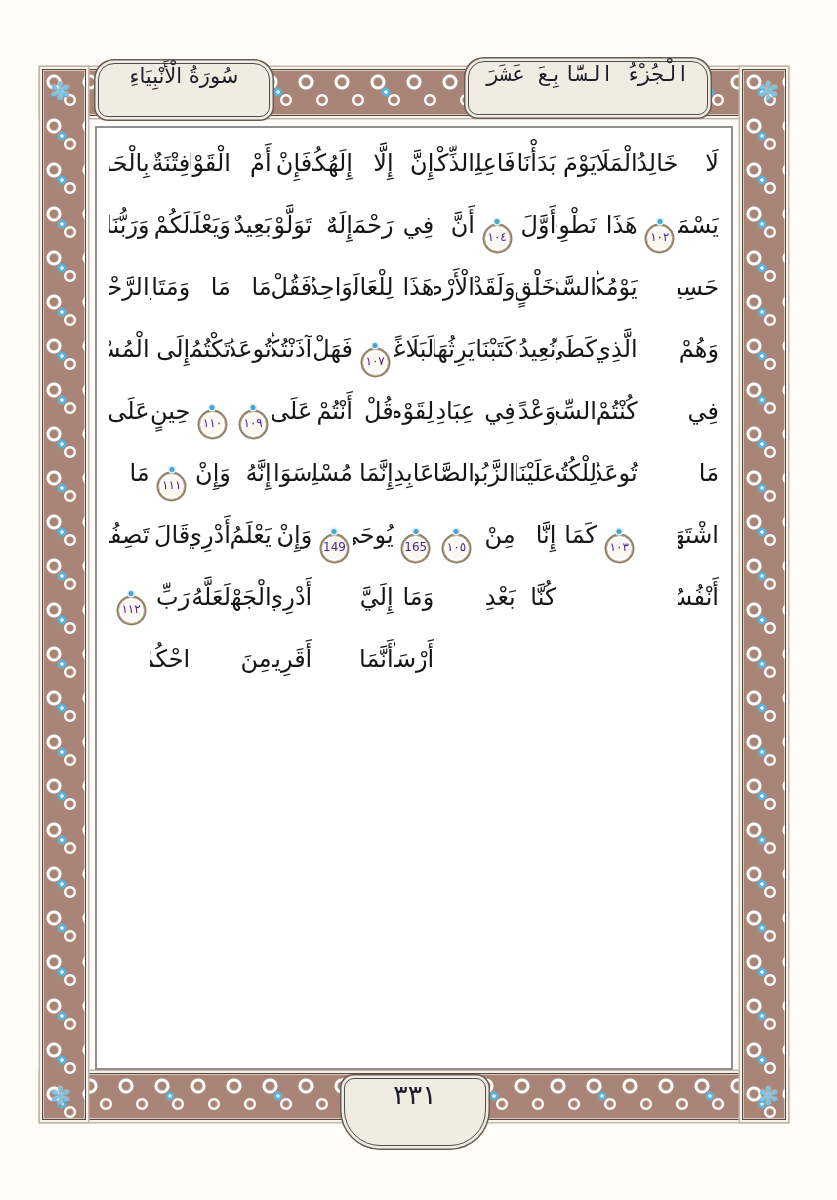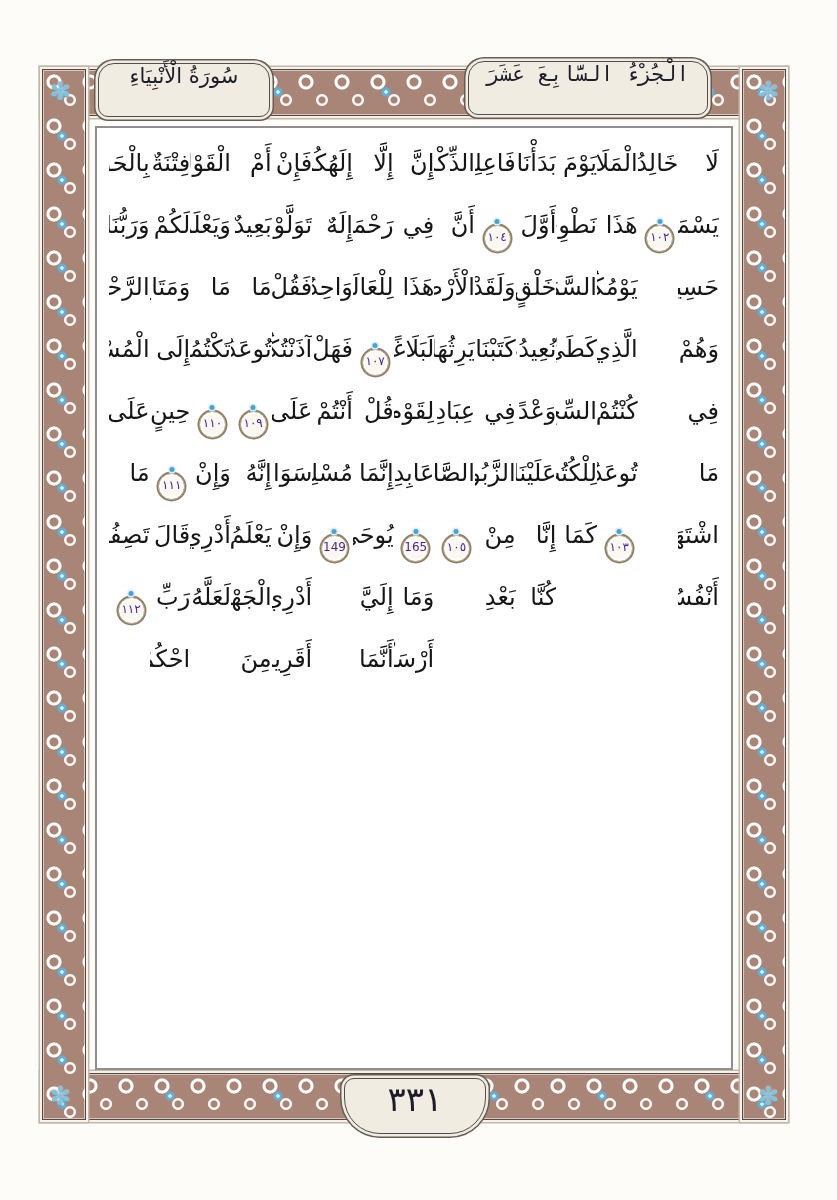--- a/index.html
+++ b/index.html
@@ -41,22 +41,22 @@
   .cartouche{
     position:absolute;background:#f1ece2;border:1.5px solid #4e4e4e;
     box-shadow:0 0 0 2.5px #f1ece2, 0 0 0 4px #6a5c52;
     display:flex;align-items:flex-start;justify-content:center;
     color:#1d1d2a;z-index:3;box-sizing:border-box;direction:rtl;
   }
   .header-cartouche{border-radius:16px 16px 10px 10px;font-size:21px;}
   #surah-cartouche{left:98px;top:63px;width:172px;height:54px;}
   #juz-cartouche{left:468px;top:61px;width:240px;height:54px;font-family:Liberation Mono, monospace;}
   #page-number-cartouche{
-    left:344px;top:1078px;width:142px;height:56px;
-    border-radius:10px 10px 36px 36px;font-size:34px;letter-spacing:4px;
+    left:344px;top:1078px;width:142px;height:68px;
+    border-radius:10px 10px 36px 36px;font-size:27px;letter-spacing:4px;
   }
 
   
   .lines{
     position:absolute;left:99px;top:130px;width:630px;height:936px;z-index:2;
     display:flex;flex-direction:row;box-sizing:border-box;
     padding:2px 10px;direction:rtl;
   }
   .qline{
     flex:1 1 0;display:block;overflow:hidden;

